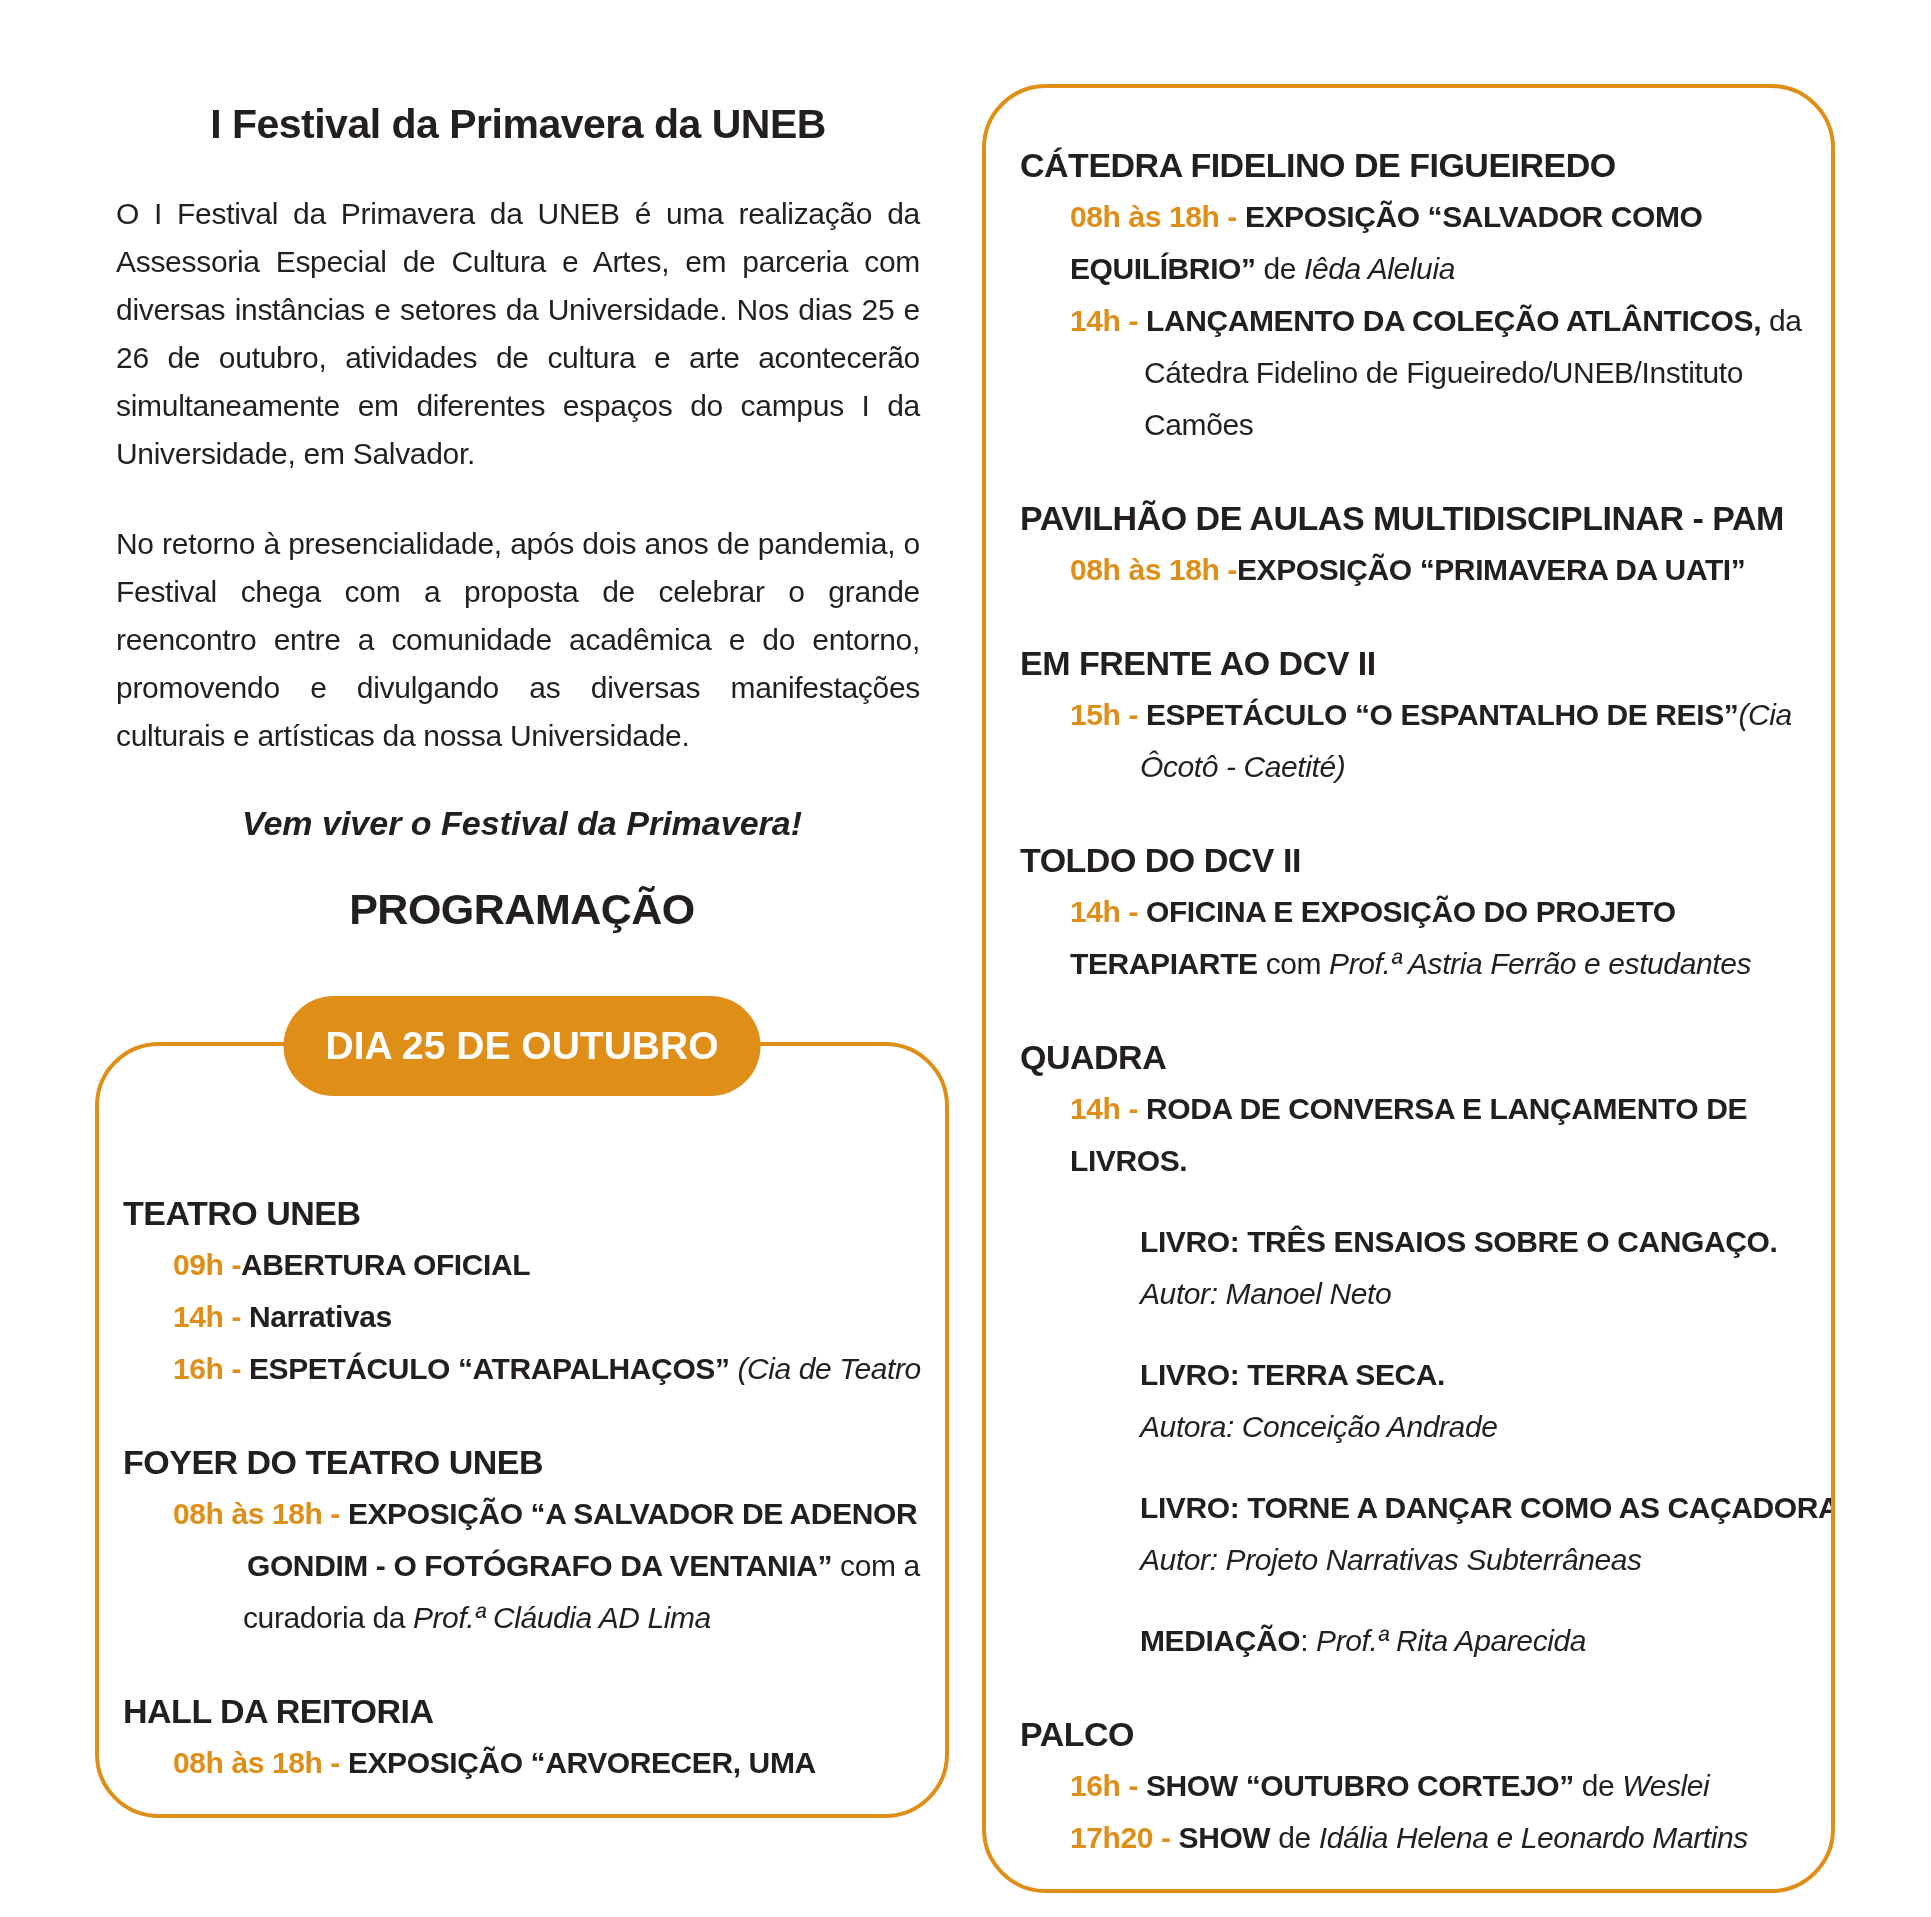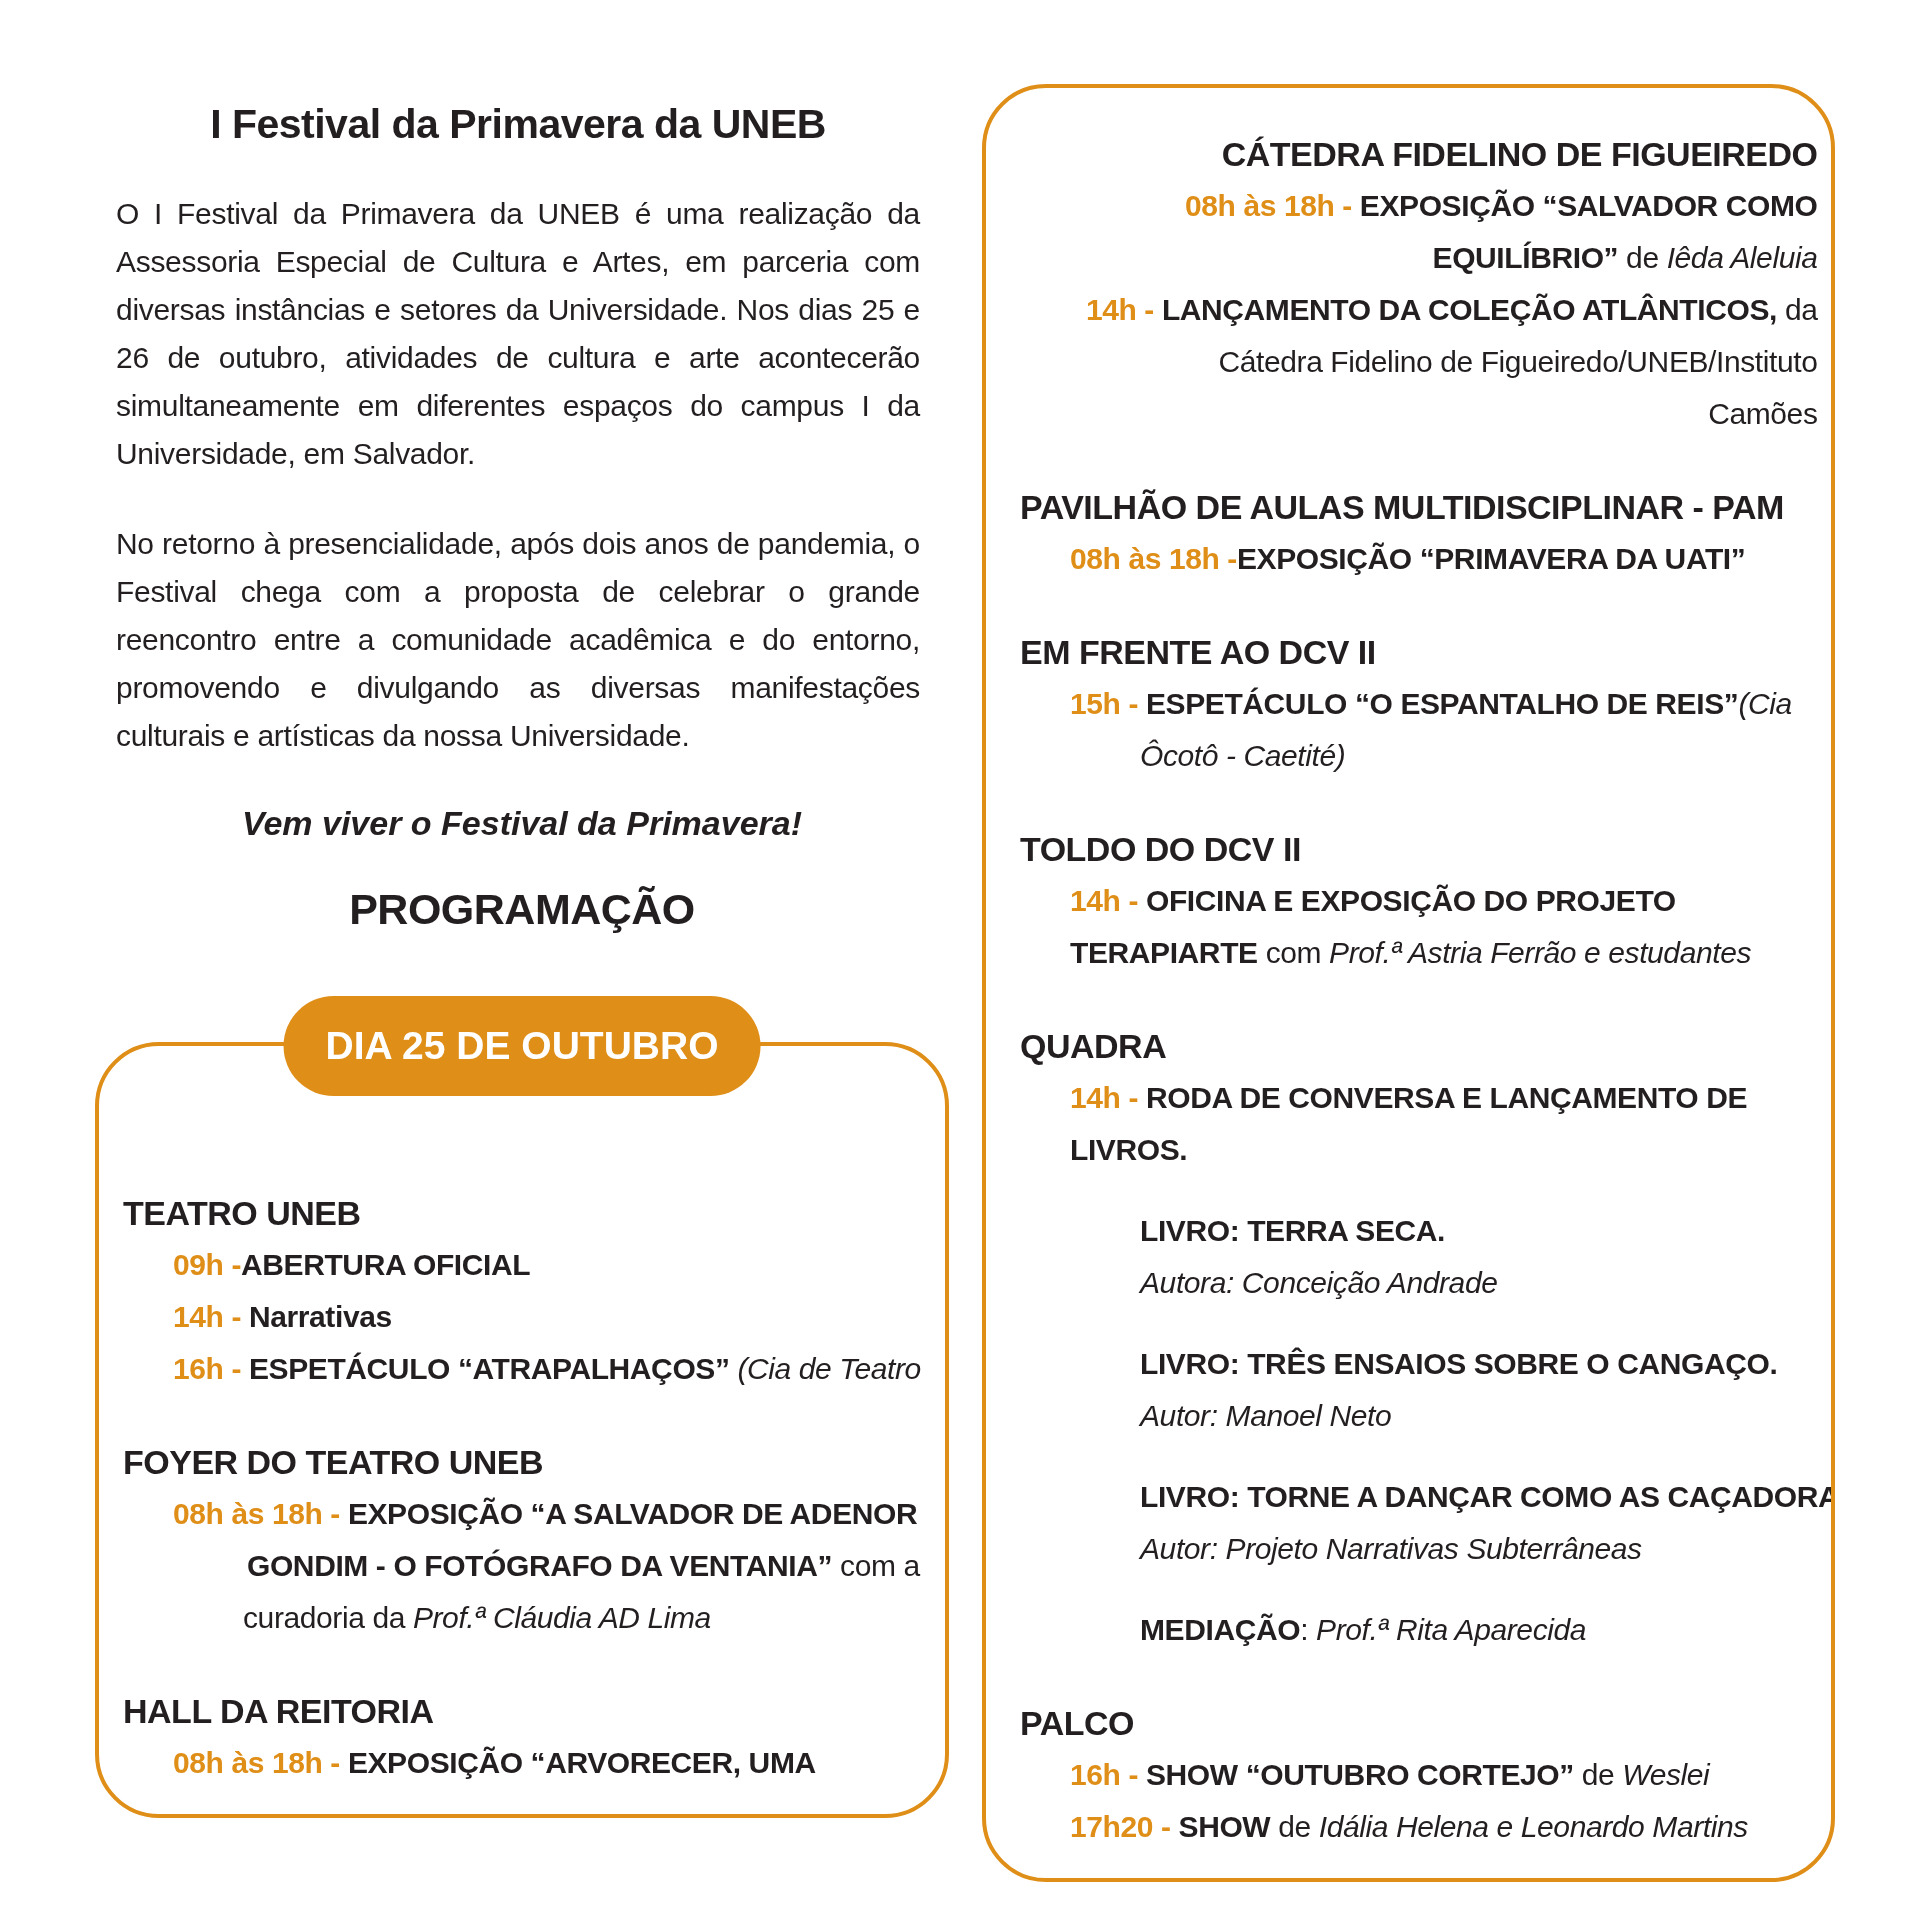--- a/index.html
+++ b/index.html
@@ -36,21 +36,21 @@
   #right-box { padding:35px 13.5px 25px 34px; min-height:1750px; overflow:hidden; }
 
   .day-pill {
     position:absolute; top:-50px; left:50%; transform:translateX(-50%);
     height:100px; line-height:100px; padding:0 42px; border-radius:50px;
     background:var(--accent); color:#ffffff; font-weight:bold; font-size:39px;
     white-space:nowrap; letter-spacing:0px; z-index:2;
   }
 
   .section { margin-top:41px; }
-  .section:first-of-type { margin-top:5px;text-align:right; }
+  .section:first-of-type { margin-top:16px; }
   .section.no-venue { margin-top:29px; }
 
   .venue { font-size:34px; font-weight:bold; line-height:52px; letter-spacing:-0.5px; }
   .ln { font-size:30px; line-height:52px; letter-spacing:-0.4px; white-space:nowrap; }
   .ln.i1 { padding-left:50px; }
   .ln.i2 { padding-left:124px; }
   .ln.i3 { padding-left:120px; }
 
   .seg-t { color:var(--accent); font-weight:bold; }
   .seg-b { font-weight:bold; }
@@ -111,26 +111,26 @@
           <div class="venue">TOLDO DO DCV II</div>
           <div class="ln i1"><span class="seg-t">14h - </span><span class="seg-b">OFICINA E EXPOSIÇÃO DO PROJETO</span></div>
           <div class="ln i1"><span class="seg-b">TERAPIARTE </span><span class="seg-r">com </span><span class="seg-i">Prof.ª Astria Ferrão e estudantes</span></div>
         </div>
         <div class="section">
           <div class="venue">QUADRA</div>
           <div class="ln i1"><span class="seg-t">14h - </span><span class="seg-b">RODA DE CONVERSA E LANÇAMENTO DE</span></div>
           <div class="ln i1"><span class="seg-b">LIVROS.</span></div>
         </div>
         <div class="section no-venue">
+          <div class="ln i3"><span class="seg-b">LIVRO: TRÊS ENSAIOS SOBRE O CANGAÇO.</span></div>
+          <div class="ln i3"><span class="seg-i">Autor: Manoel Neto</span></div>
+        </div>
+        <div class="section no-venue">
           <div class="ln i3"><span class="seg-b">LIVRO: TERRA SECA.</span></div>
           <div class="ln i3"><span class="seg-i">Autora: Conceição Andrade</span></div>
-        </div>
-        <div class="section no-venue">
-          <div class="ln i3"><span class="seg-b">LIVRO: TRÊS ENSAIOS SOBRE O CANGAÇO.</span></div>
-          <div class="ln i3"><span class="seg-i">Autor: Manoel Neto</span></div>
         </div>
         <div class="section no-venue">
           <div class="ln i3"><span class="seg-b">LIVRO: TORNE A DANÇAR COMO AS CAÇADORAS.</span></div>
           <div class="ln i3"><span class="seg-i">Autor: Projeto Narrativas Subterrâneas</span></div>
         </div>
         <div class="section no-venue">
           <div class="ln i3"><span class="seg-b">MEDIAÇÃO</span><span class="seg-r">: </span><span class="seg-i">Prof.ª Rita Aparecida</span></div>
         </div>
         <div class="section">
           <div class="venue">PALCO</div>

